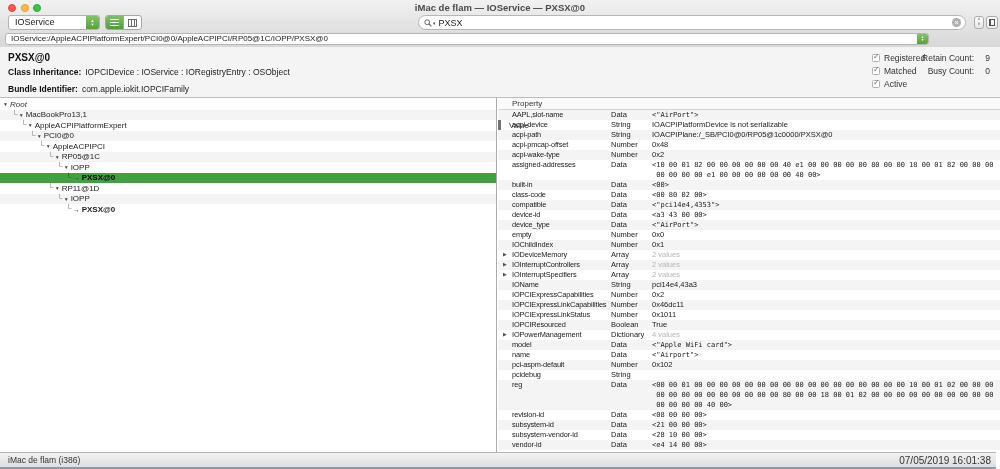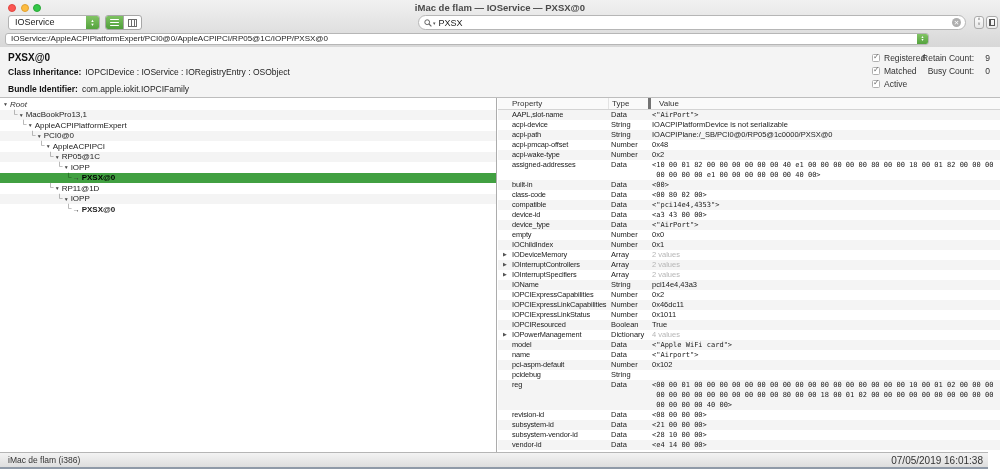--- a/index.html
+++ b/index.html
@@ -86,35 +86,35 @@
   .tree-row.selected .tree-label{color:#000;}
   .indent{display:inline-block;height:1px;}
   .connector{color:#8a8a8a;font-size:8px;line-height:8px;margin-right:1px;}
   .tree-row.selected .connector{color:#1e5c1e;}
   .disclosure{font-size:5px;color:#444;margin-right:2px;}
   .leaf-arrow{font-size:7px;color:#333;margin-right:2px;}
   .tree-label.b{font-weight:bold;} .tree-label.i{font-style:italic;color:#333;}
 
   .props-panel{position:absolute;left:498px;top:0;right:0;bottom:0;overflow:hidden;}
   .props-header{height:12px;display:flex;background:#fafafa;border-bottom:1px solid #d4d4d4;
-                font-size:8px;color:#333;line-height:11px;box-sizing:border-box;}
+                font-size:8px;color:#333;line-height:11px;box-sizing:border-box;flex-direction:column;}
   .h-prop{width:110px;padding-left:14px;box-sizing:border-box;}
   .h-type{width:40px;border-left:1px solid #e3e3e3;padding-left:3px;box-sizing:border-box;}
   .h-value{flex:1;border-left:3px solid #737373;padding-left:8px;box-sizing:border-box;}
   .prop-row{position:relative;display:flex;align-items:flex-start;line-height:10px;color:#1a1a1a;}
   .prop-row.stripe{background:#f4f4f4;}
   .expander{position:absolute;left:5px;top:2px;font-size:5px;color:#555;line-height:5px;}
   .p-name{width:96px;margin-left:14px;font-size:7.4px;letter-spacing:-0.15px;white-space:nowrap;}
   .p-type{width:40px;padding-left:3px;font-size:7.5px;box-sizing:border-box;}
   .p-value{flex:1;padding-left:4px;font-size:7.5px;white-space:pre-wrap;word-break:break-word;}
   .p-value.mono{font-family:"DejaVu Sans Mono",monospace;font-size:7px;}
   .p-value.muted{color:#b5b5b5;}
 
   
-  .statusbar{position:absolute;left:0;right:12px;top:452px;height:17px;
+  .statusbar{position:absolute;left:0;right:4px;top:452px;height:17px;
              background:linear-gradient(#f3f3f3,#dbdbdb);border-top:1px solid #b5b5b5;box-sizing:border-box;}
   .status-left{position:absolute;left:8px;top:2px;font-size:8.5px;color:#333;}
   .status-right{position:absolute;right:5px;top:2px;font-size:10px;color:#333;}
   .statusbar .edge{position:absolute;left:0;right:0;bottom:0;height:2px;background:#8f9aa8;}
 </style>
 </head>
 <body>
 
 <div class="window">
 

